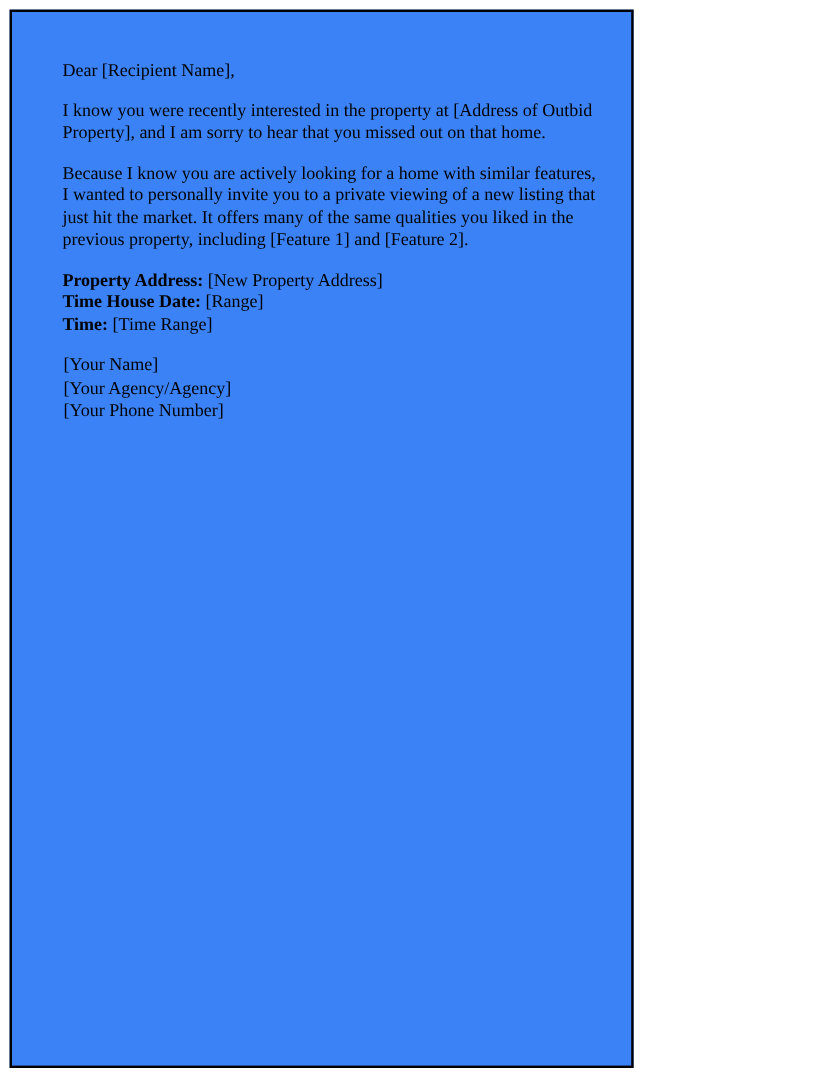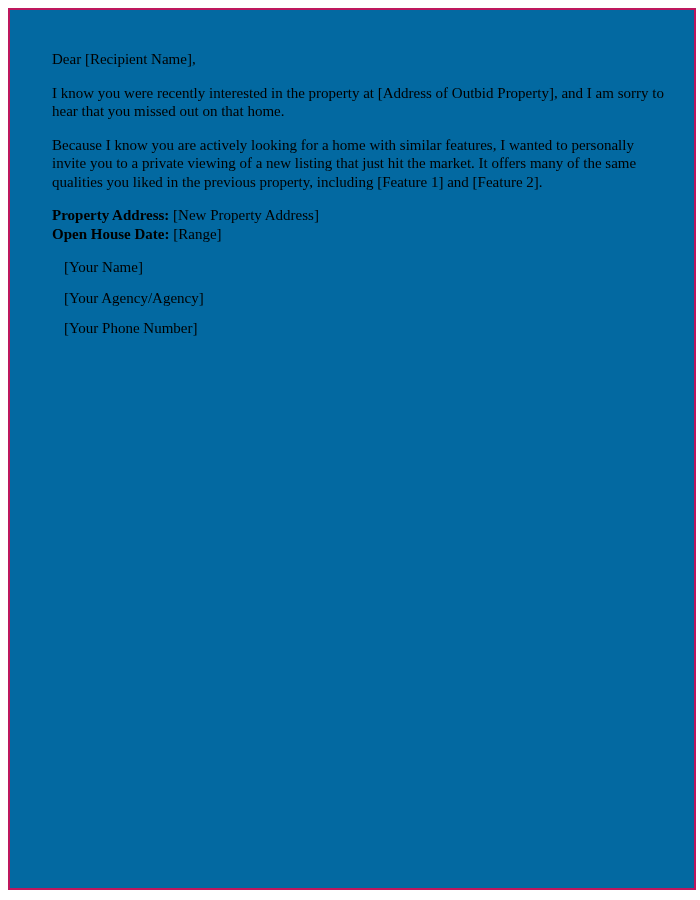--- a/index.html
+++ b/index.html
@@ -8,24 +8,24 @@
     background: #ffffff;
     width: 700px;
     height: 900px;
     font-family: "Liberation Serif", "DejaVu Serif", serif;
   }
   .page {
     box-sizing: border-box;
     position: absolute;
     left: 8px;
     top: 8px;
-    width: 688px;
+    width: 520px;
     height: 882px;
-    background: #0369a1;
-    border: 2px solid #be185d;
+    background: #3b82f6;
+    border: 2px solid #000000;
     padding: 40px 28px 0 42px;
     overflow: hidden;
   }
   .letter {
     font-size: 15px;
     line-height: 18.5px;
     color: #000000;
   }
   .para {
     margin: 0 0 15px 0;
@@ -36,43 +36,47 @@
   .detail-line {
     margin: 0;
   }
   .detail-label {
     font-weight: bold;
   }
   .signature-block {
     margin: 0;
   }
   .sig-line {
-    margin: 12px;
+    margin: 1px;
   }
 </style>
 </head>
 <body>
 
 <div class="page">
   <div class="letter">
 
     <p class="para">Dear [Recipient Name],</p>
 
     <p class="para">I know you were recently interested in the property at [Address of Outbid Property], and I am sorry to hear that you missed out on that home.</p>
 
     <p class="para">Because I know you are actively looking for a home with similar features, I wanted to personally invite you to a private viewing of a new listing that just hit the market. It offers many of the same qualities you liked in the previous property, including [Feature 1] and [Feature 2].</p>
 
     <div class="details">
       <p class="detail-line">
         <span class="detail-label">Property Address:</span>
         <span class="detail-value">[New Property Address]</span>
       </p>
       <p class="detail-line">
-        <span class="detail-label">Open House Date:</span>
+        <span class="detail-label">Time House Date:</span>
         <span class="detail-value">[Range]</span>
+      </p>
+      <p class="detail-line">
+        <span class="detail-label">Time:</span>
+        <span class="detail-value">[Time Range]</span>
       </p>
     </div>
 
 
 
 
     <div class="signature-block">
       <p class="sig-line">[Your Name]</p>
       <p class="sig-line">[Your Agency/Agency]</p>
       <p class="sig-line">[Your Phone Number]</p>

